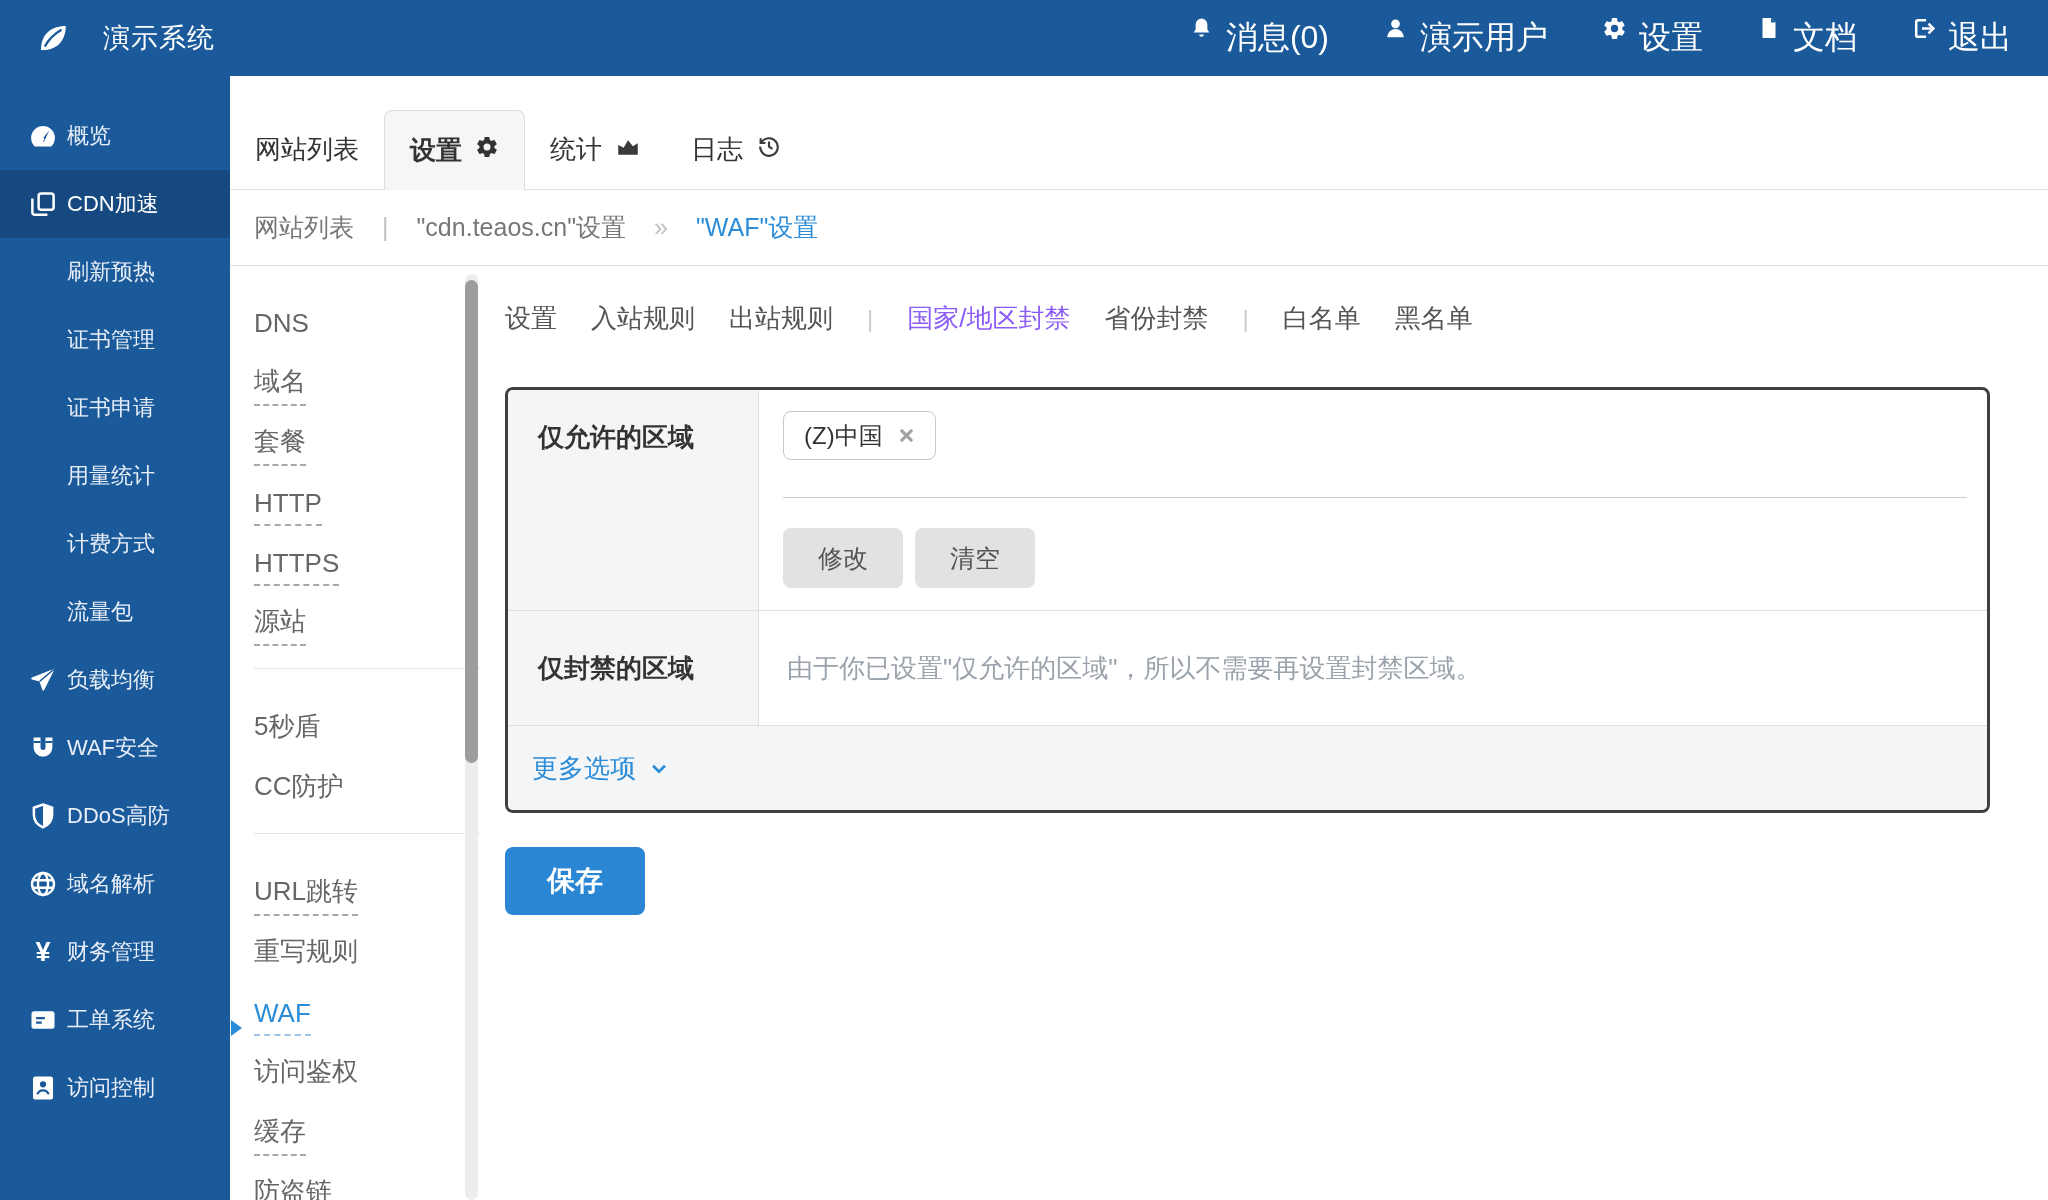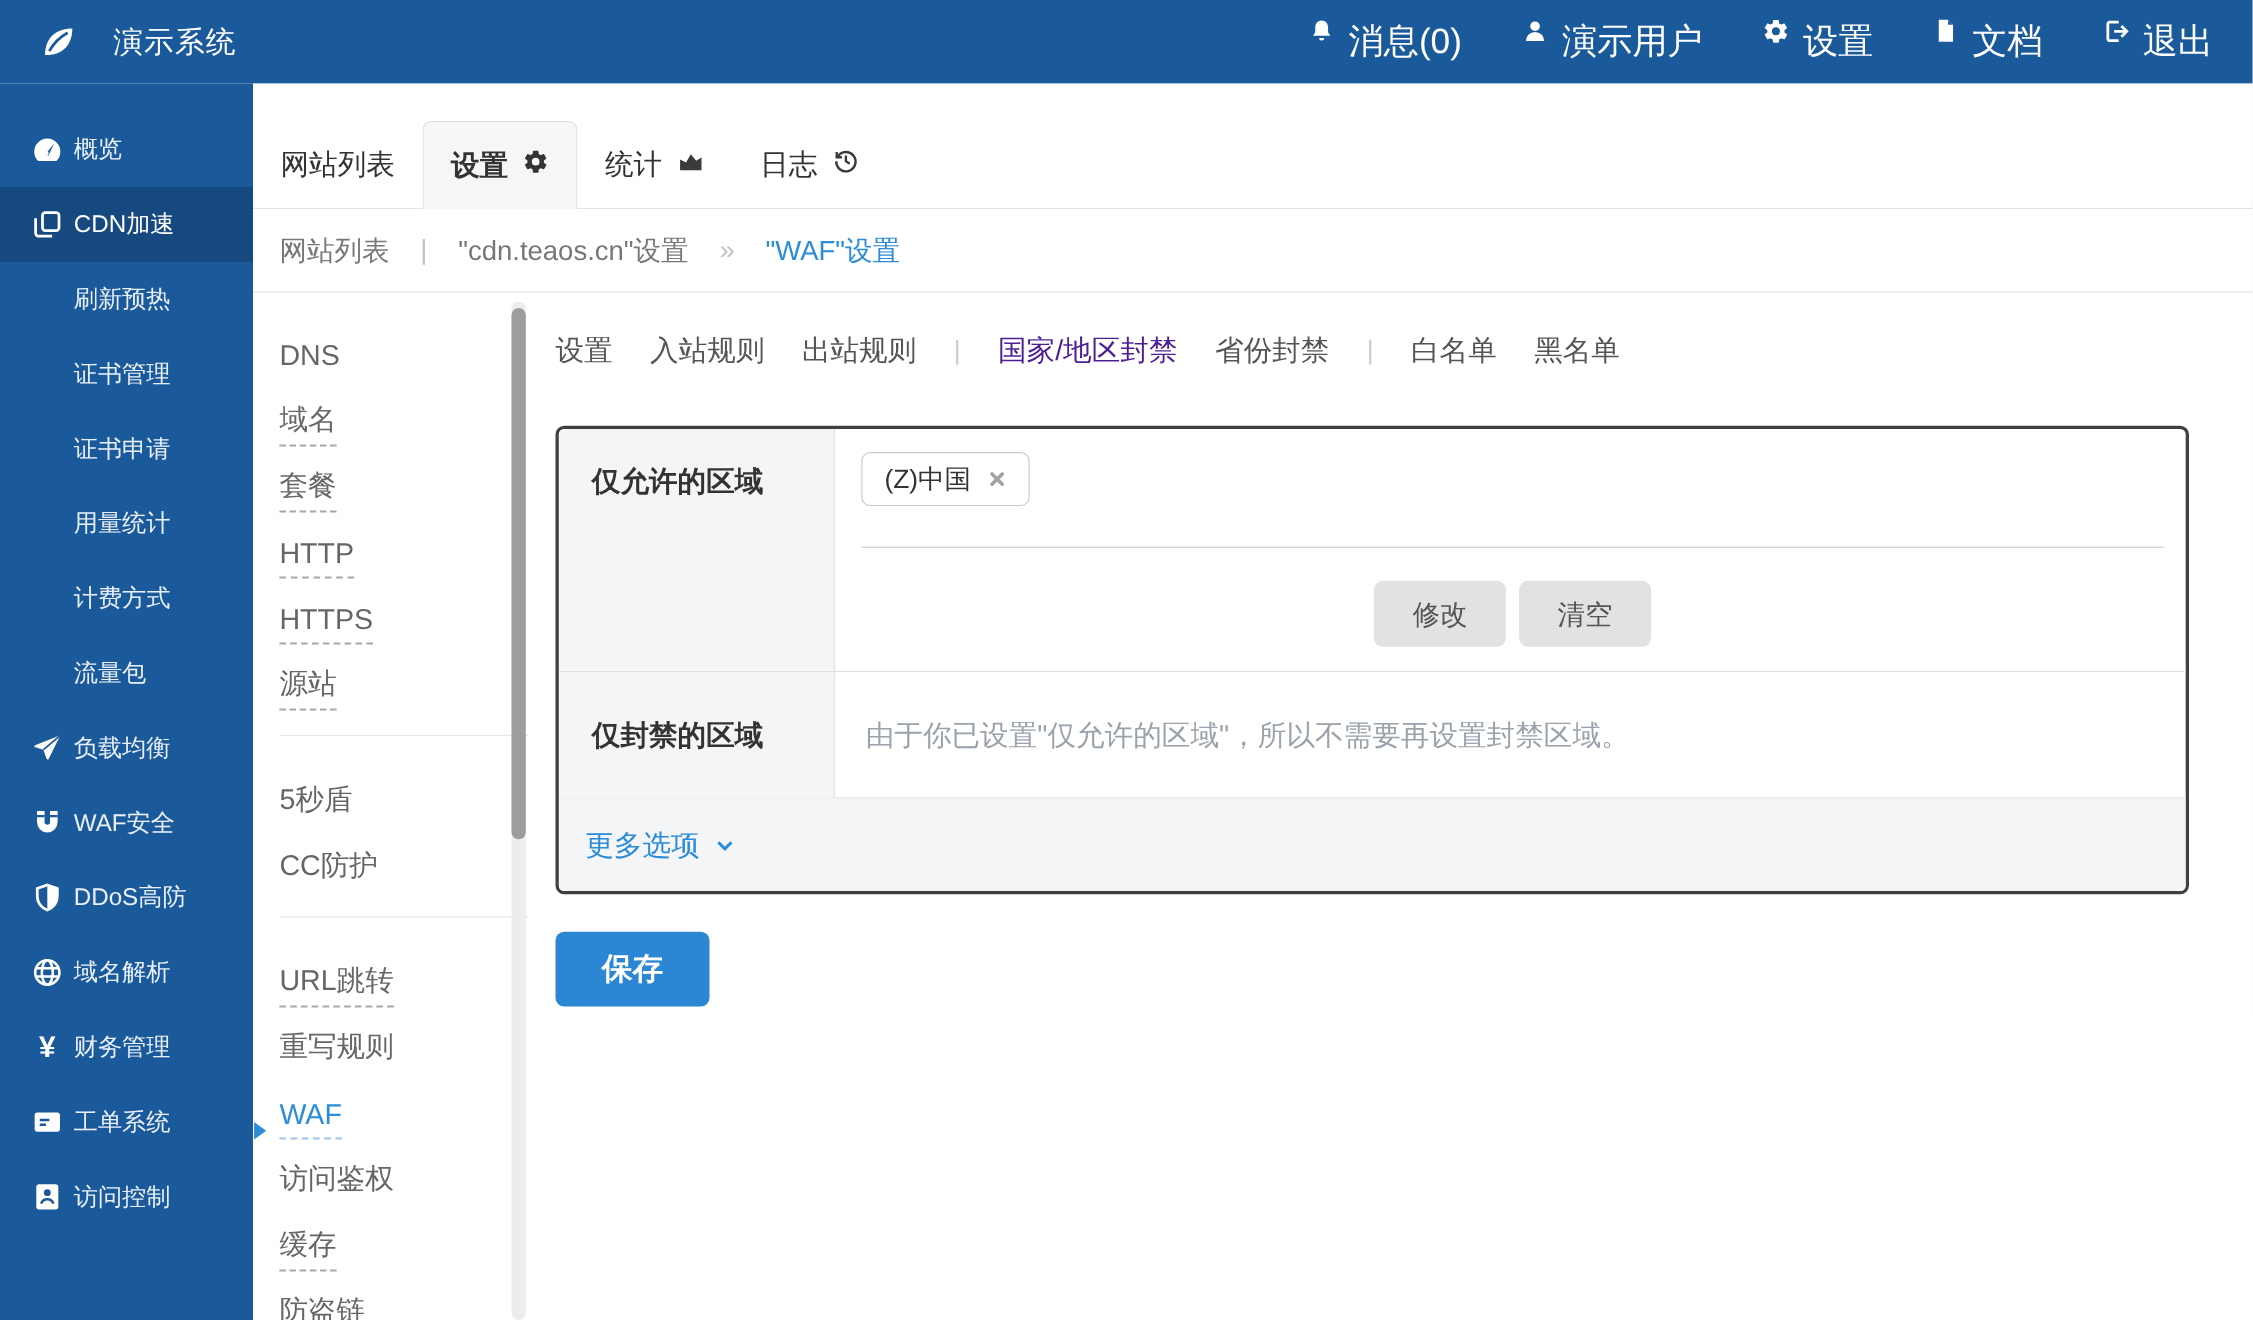--- a/index.html
+++ b/index.html
@@ -43,34 +43,34 @@
   .subnav .item.active .txt{border-bottom-color:#9ec5e8;}
   .subnav .arrow{width:0;height:0;border-left:11px solid #2b8cd8;border-top:8px solid transparent;
     border-bottom:8px solid transparent;margin-left:-23px;margin-right:12px;}
   hr.navsep{border:none;border-top:1px solid #e4e4e4;margin:22px 0 22px 24px;}
   .vscroll{position:absolute;left:235px;top:8px;bottom:0;width:13px;background:#ededee;border-radius:7px;cursor:pointer;}
   .vthumb{position:absolute;left:0;top:6px;width:13px;height:483px;background:#9d9d9d;border-radius:7px;cursor:grab;}
   .content{position:absolute;left:275px;right:58px;top:0;}
   .subtabs{height:121px;display:flex;align-items:center;gap:34px;font-size:26px;color:#555;
     padding-bottom:16px;box-sizing:border-box;}
   .subtabs .st{cursor:pointer;white-space:nowrap;}
-  .subtabs .st.active{color:#4c1d95;}
+  .subtabs .st.active{color:#8b5cf6;}
   .subtabs .pipe{color:#ccc;font-size:24px;}
   
   .panel{border:3px solid #404040;border-radius:8px;background:#fff;overflow:hidden;}
   .prow{display:flex;border-bottom:1px solid #e0e0e0;}
   .plabel{width:251px;flex-shrink:0;background:#f5f5f6;border-right:1px solid #e0e0e0;
     padding:30px 0 0 30px;box-sizing:border-box;font-size:26px;font-weight:bold;color:#333;}
   .plabel.vcenter{padding-top:0;display:flex;align-items:center;}
   .pvalue{flex:1;padding:21px 20px 22px 24px;}
   .tag{display:inline-flex;align-items:center;gap:15px;height:47px;padding:0 20px;border:1px solid #c9c9c9;
     border-radius:8px;font-size:24px;color:#333;background:#fff;}
   .tag svg{cursor:pointer;display:block;}
   .underline{border-bottom:1px solid #ccc;margin-top:37px;}
-  .btnrow{margin-top:30px;display:flex;gap:12px;justify-content:center;}
+  .btnrow{margin-top:30px;display:flex;gap:12px;}
   .gbtn{width:120px;height:60px;background:#e2e2e3;border:none;border-radius:8px;font-size:25px;color:#555;
     cursor:pointer;font-family:inherit;}
   .prow2{height:114px;}
   .note{flex:1;display:flex;align-items:center;padding-left:28px;font-size:26px;color:#9aa2ab;}
   .morerow{height:84px;background:#f4f5f6;display:flex;align-items:center;gap:12px;padding-left:24px;}
   .morelink{color:#2b8cd8;font-size:26px;cursor:pointer;}
   .morerow svg{display:block;}
   .save{margin-top:34px;width:140px;height:68px;background:#2b87d3;color:#fff;border:none;border-radius:8px;
     font-size:28px;font-weight:bold;cursor:pointer;font-family:inherit;}
 </style>

